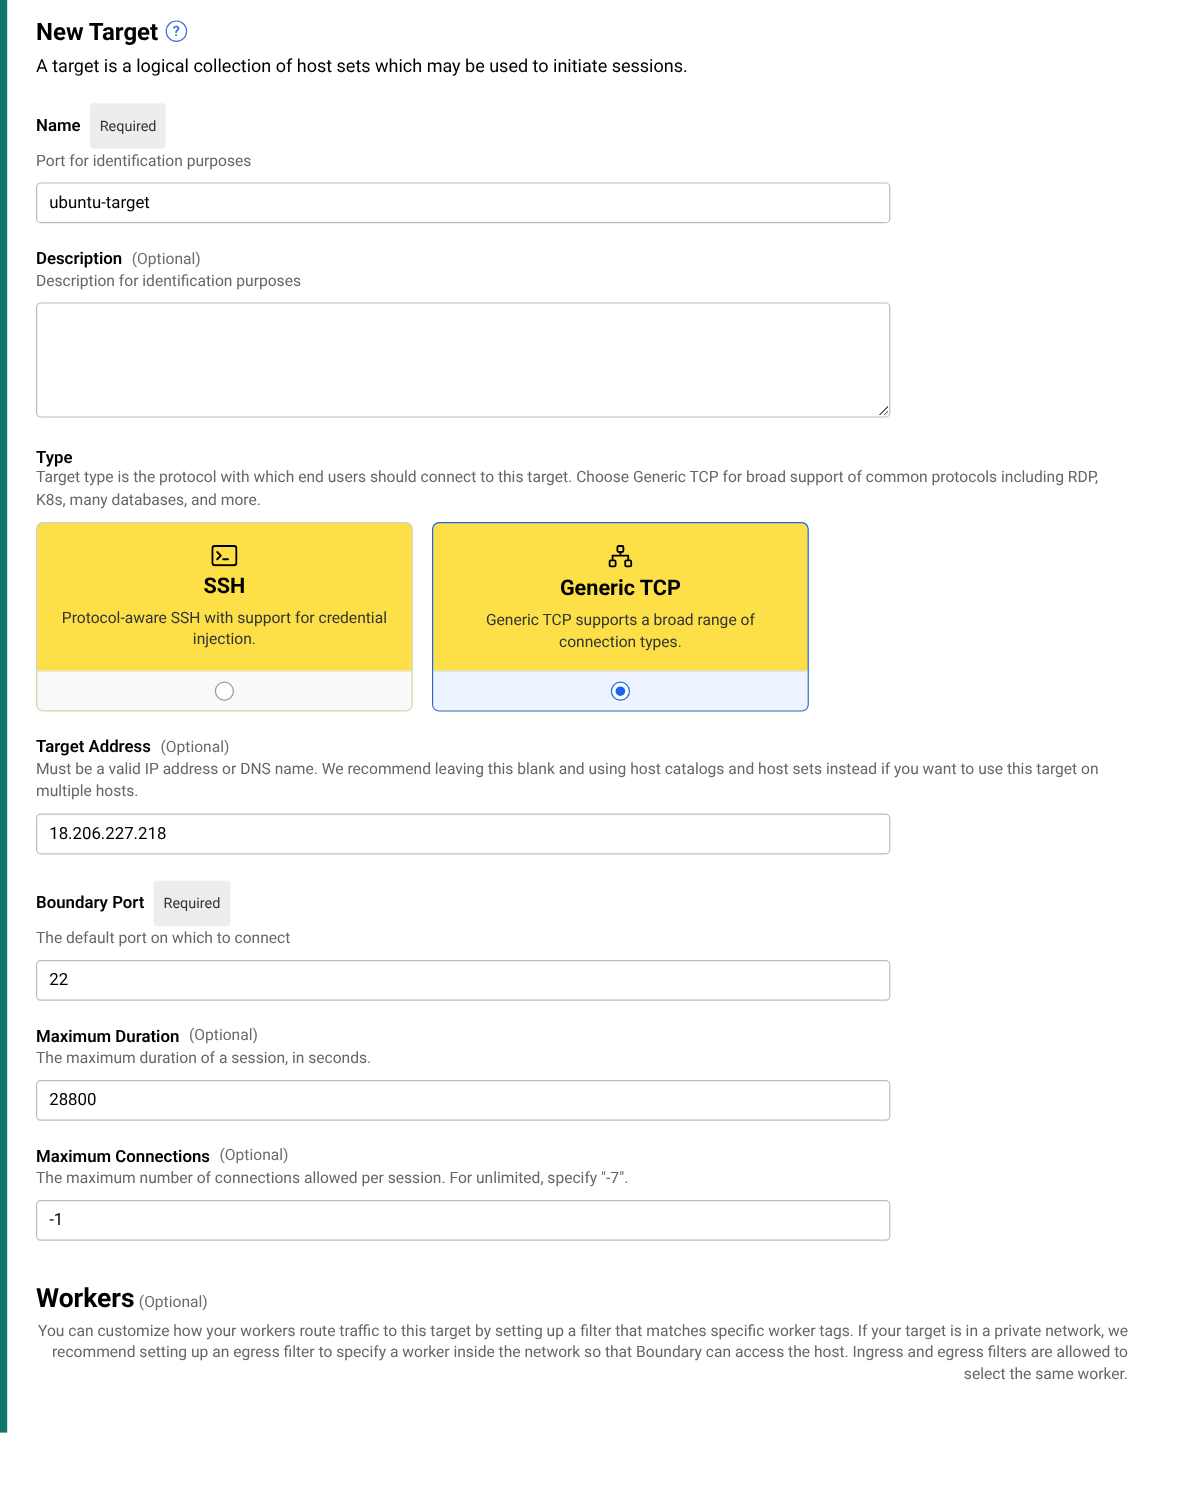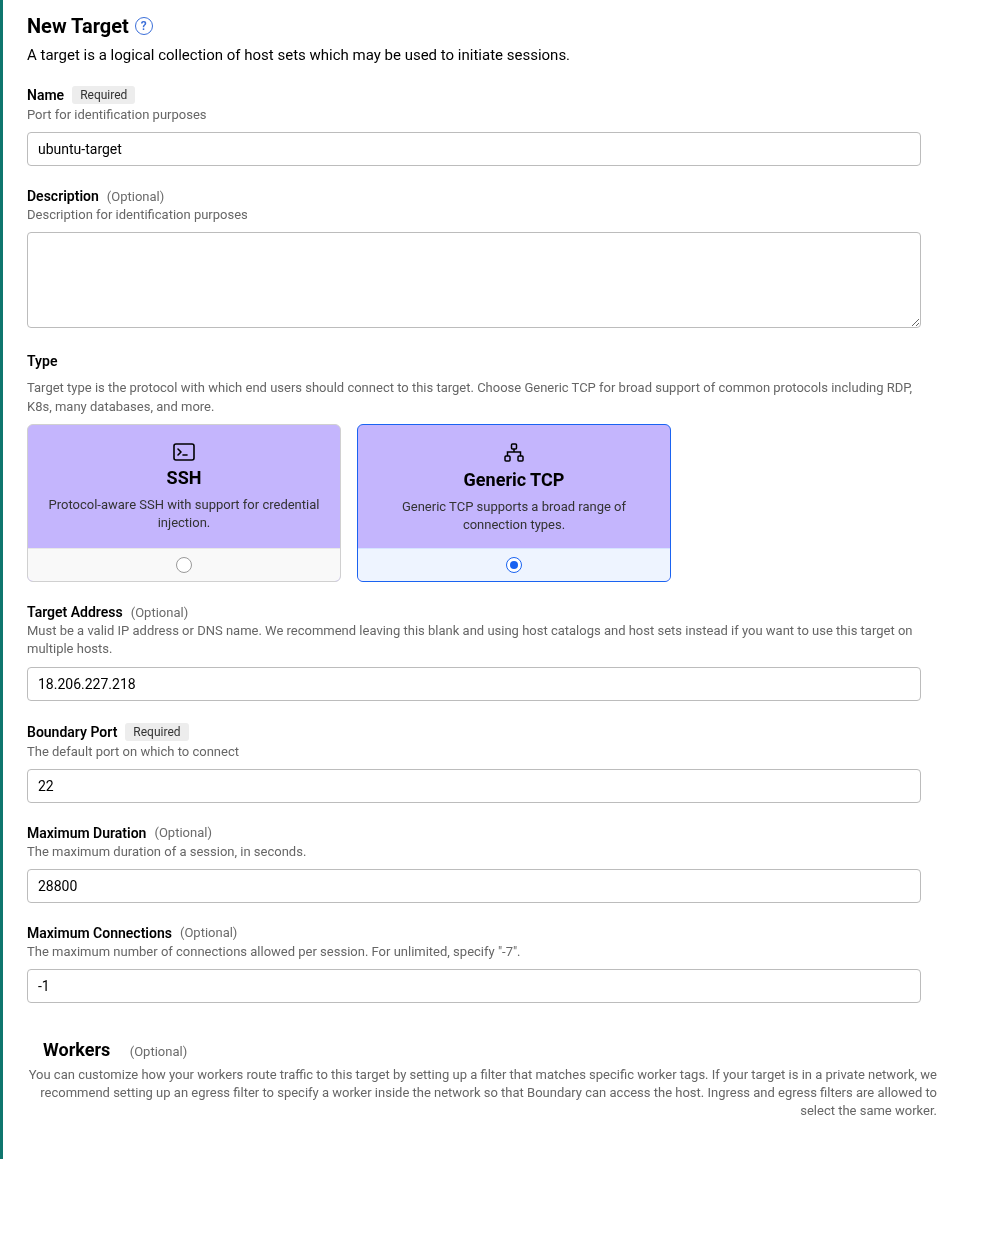--- a/index.html
+++ b/index.html
@@ -5,21 +5,21 @@
   * { box-sizing: border-box; }
   body {
     font-family: -apple-system, BlinkMacSystemFont, "Segoe UI", Roboto, Helvetica, Arial, sans-serif;
     margin: 0;
     padding: 0;
     background: #fff;
     color: #000;
     font-size: 14px;
   }
   .page {
-    border-left: 3px solid #0f766e;
+    border-left: 6px solid #0f766e;
     padding: 10px 0 30px 24px;
     width: 1000px;
   }
   .title-row {
     display: flex;
     align-items: center;
     gap: 6px;
   }
   h1 {
     font-size: 20px;
@@ -52,67 +52,66 @@
     margin-bottom: 2px;
   }
   .label-text {
     font-weight: 600;
     font-size: 14px;
   }
   .required-badge {
     background: #ededed;
     color: #333;
     font-size: 12px;
-    padding: 2px 8px;
+    padding: 12px 8px;
     border-radius: 3px;
   }
   .optional-text {
     color: #6b6b6b;
     font-size: 13px;
     font-weight: 400;
     text-align: right;
   }
   .hint {
     color: #666;
     font-size: 13px;
     margin-bottom: 8px;
     line-height: 1.4;
     max-width: 910px;
   }
   .text-input {
-    width: 894px;
+    width: 712px;
     padding: 8px 10px;
     border: 1px solid #bcbcbc;
     border-radius: 4px;
     font-size: 14px;
     font-family: inherit;
     color: #000;
   }
   textarea.text-input {
     height: 96px;
     resize: both;
   }
   .section-label {
     font-weight: 600;
     font-size: 14px;
-    margin-bottom: 10px;
   }
   .type-cards {
     display: flex;
     gap: 16px;
     margin-top: 8px;
   }
   .type-card {
     width: 314px;
     border: 1px solid #d0d0d0;
     border-radius: 6px;
     overflow: hidden;
     display: flex;
     flex-direction: column;
-    background: #c4b5fd;
+    background: #fde047;
   }
   .type-card.selected {
     border: 1.5px solid #1a63f1;
   }
   .card-body {
     padding: 18px 16px 14px 16px;
     text-align: center;
     flex: 1;
   }
   .card-icon { margin-bottom: 6px; display:flex; justify-content:center; }
@@ -151,24 +150,24 @@
     border-color: #1a63f1;
   }
   .radio.checked::after {
     content: "";
     width: 8px;
     height: 8px;
     background: #1a63f1;
     border-radius: 50%;
   }
   h2.workers {
-    font-size: 18px;
+    font-size: 22px;
     font-weight: 700;
     display: inline;
-    margin: 16px;
+    margin: 0;
   }
   .workers-row { margin-top: 36px; margin-bottom: 6px;}
   svg { display: block; }
 </style>
 </head>
 <body>
 
 <div class="page">
 
   <div class="title-row">

